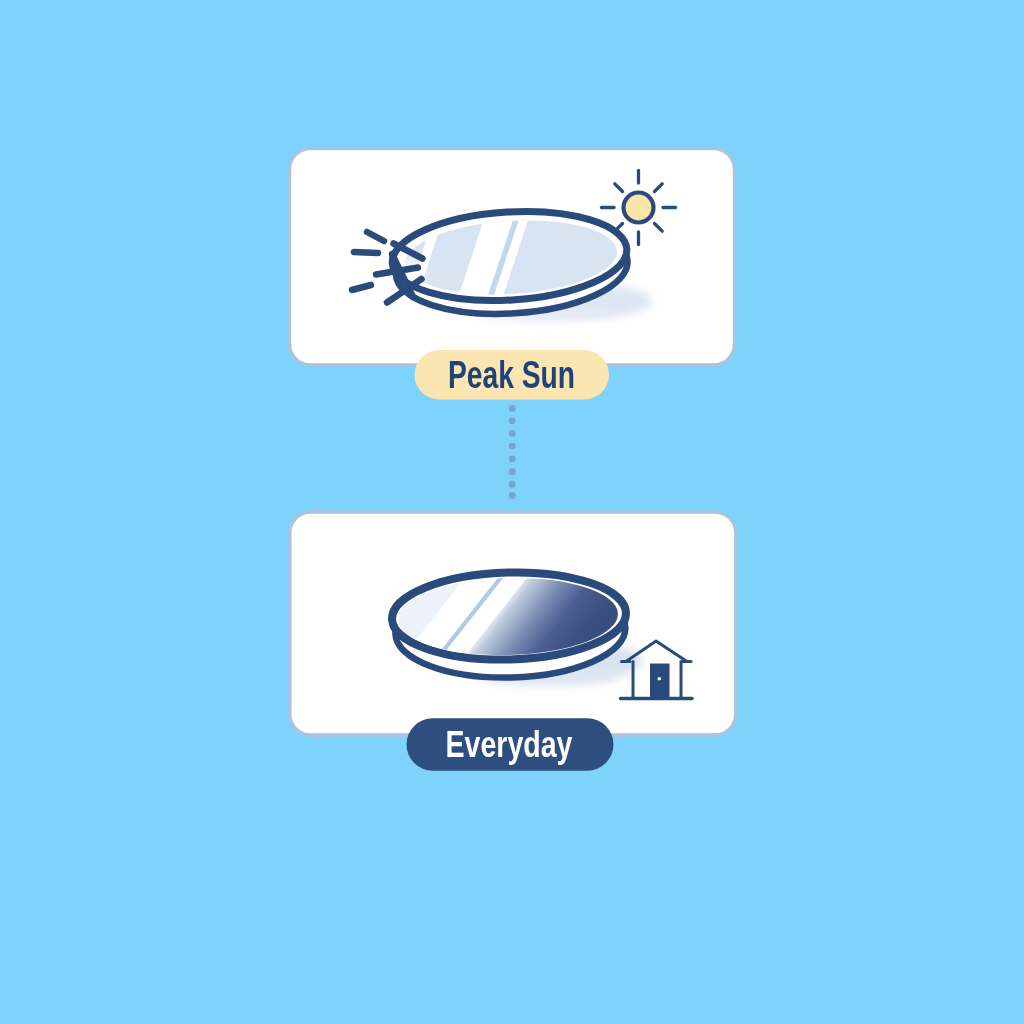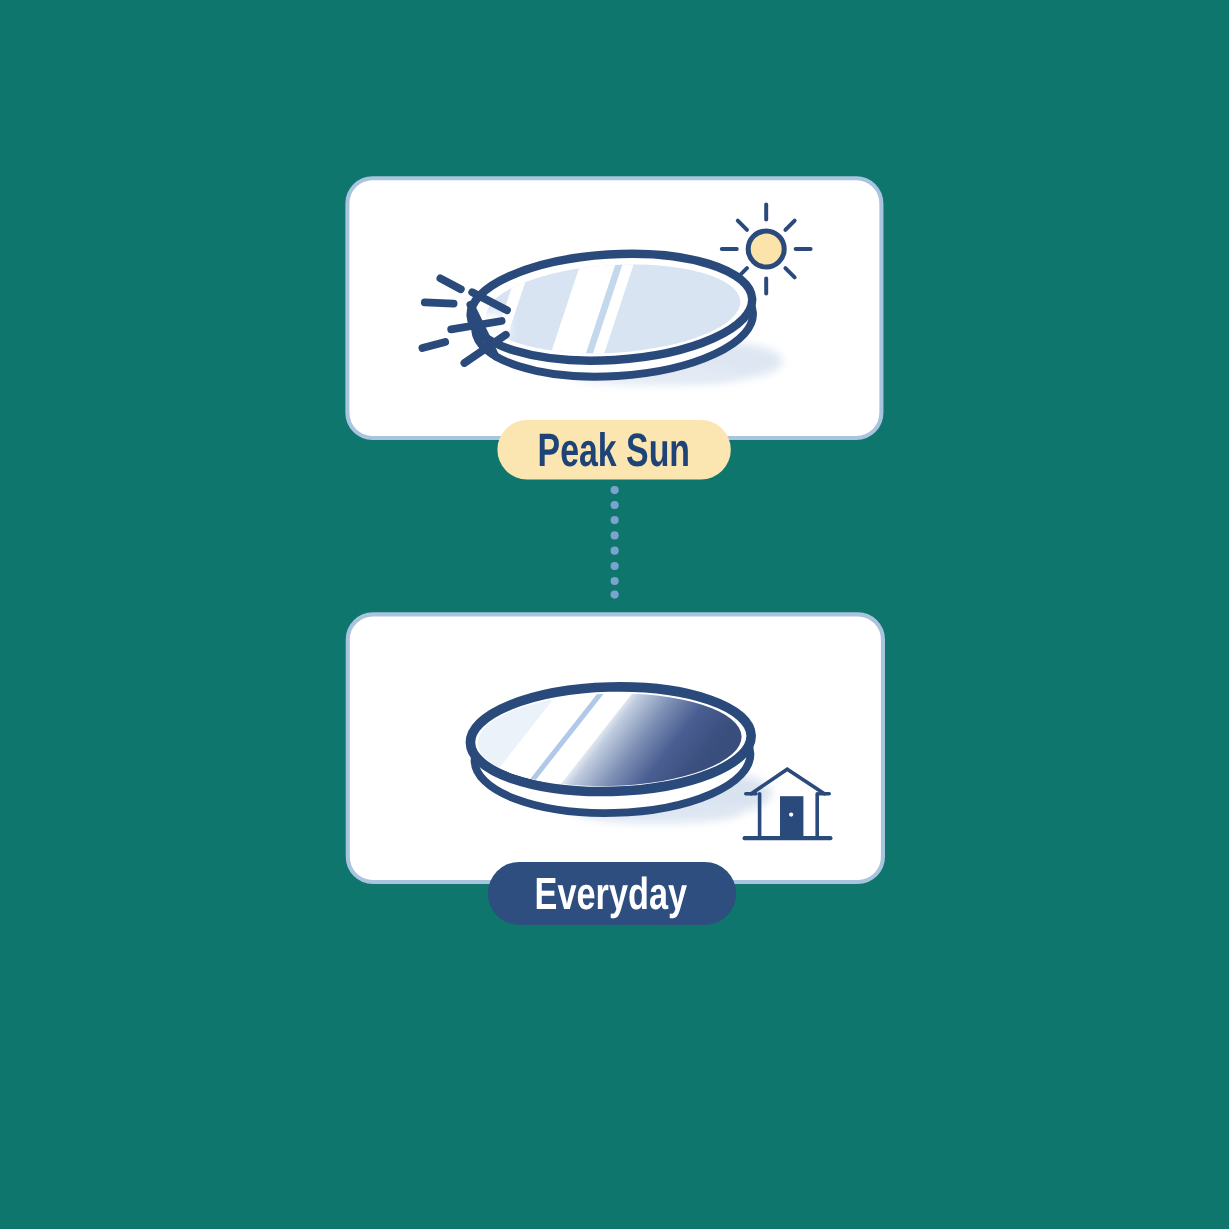--- a/index.html
+++ b/index.html
@@ -1,16 +1,16 @@
 <!DOCTYPE html>
 <html><head>
 <meta charset="utf-8">
 <style>
   html,body{margin:0;padding:0;background:#ffffff;}
-  .wrap{width:1024px;height:1024px;position:relative;overflow:hidden;background:#0f766e;}
+  .wrap{width:1024px;height:1024px;position:relative;overflow:hidden;background:#7dd3fc;}
   svg{display:block;}
   text{font-family:"Liberation Sans", sans-serif;font-weight:bold;}
 </style>
 </head>
 <body>
 <div class="wrap">
 <svg width="1024" height="1024" viewBox="0 0 1024 1024">
   <defs>
     <clipPath id="lensTopClip">
           <ellipse cx="511" cy="257.5" rx="106" ry="36.5"></ellipse>

